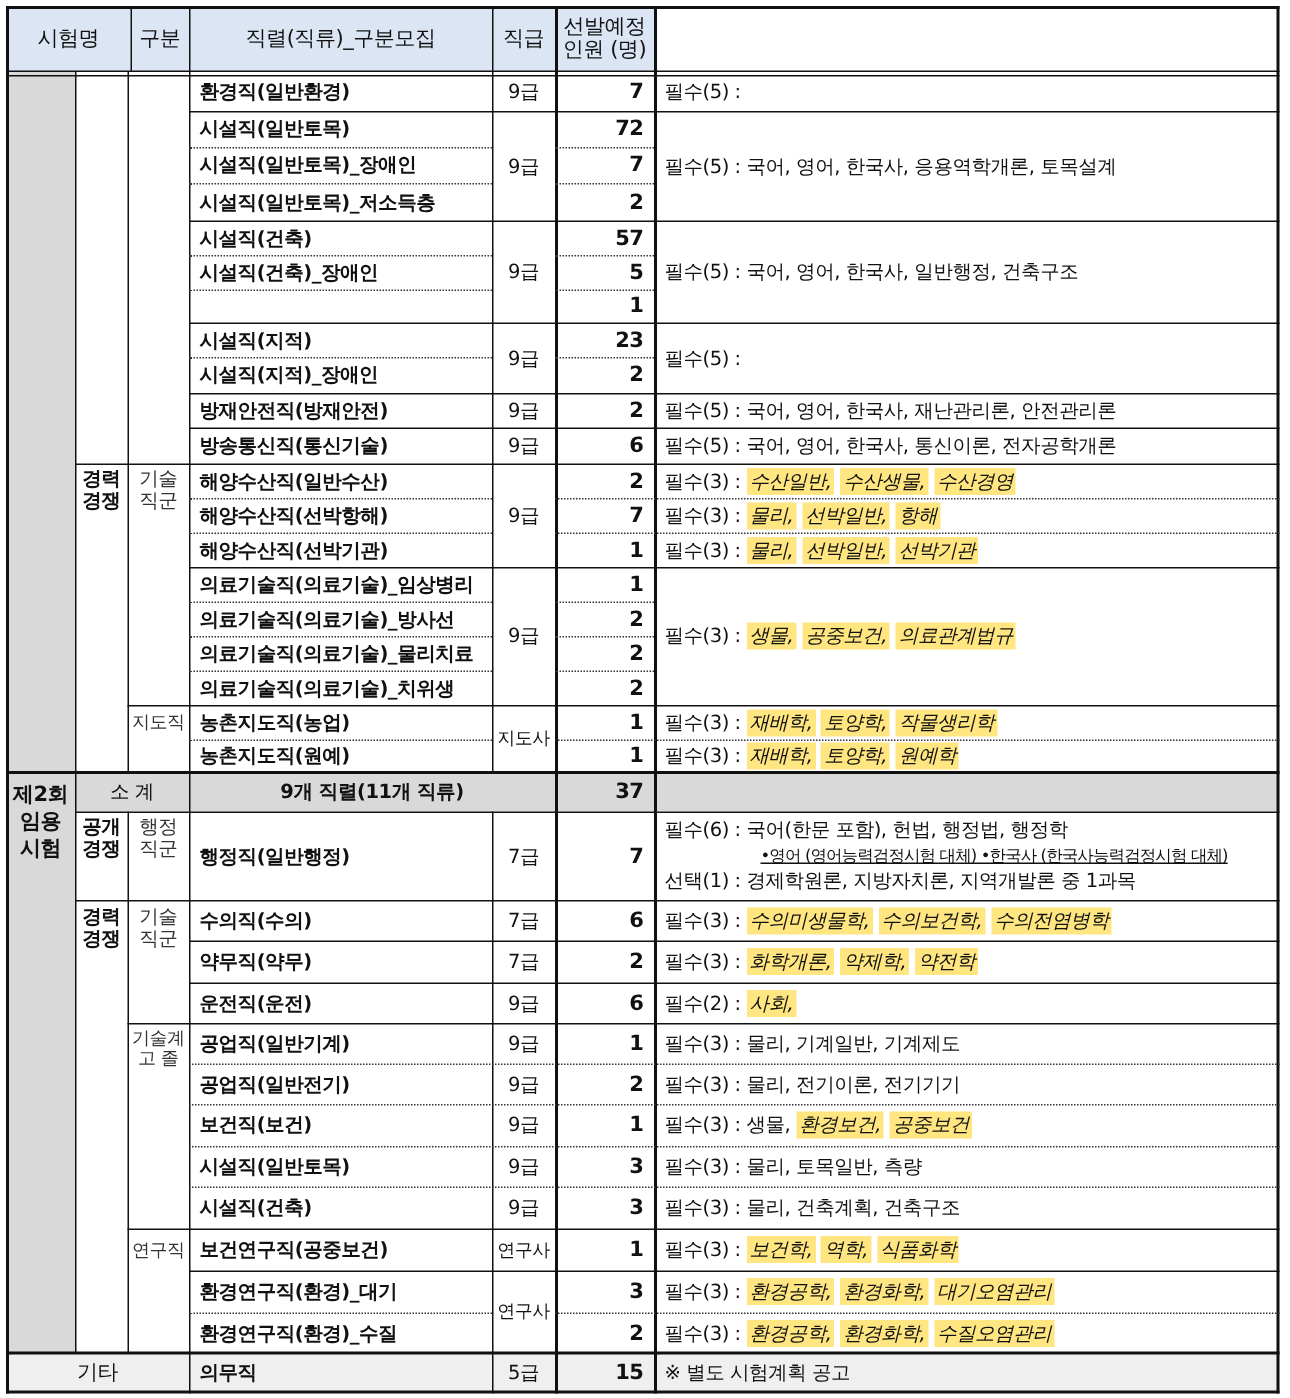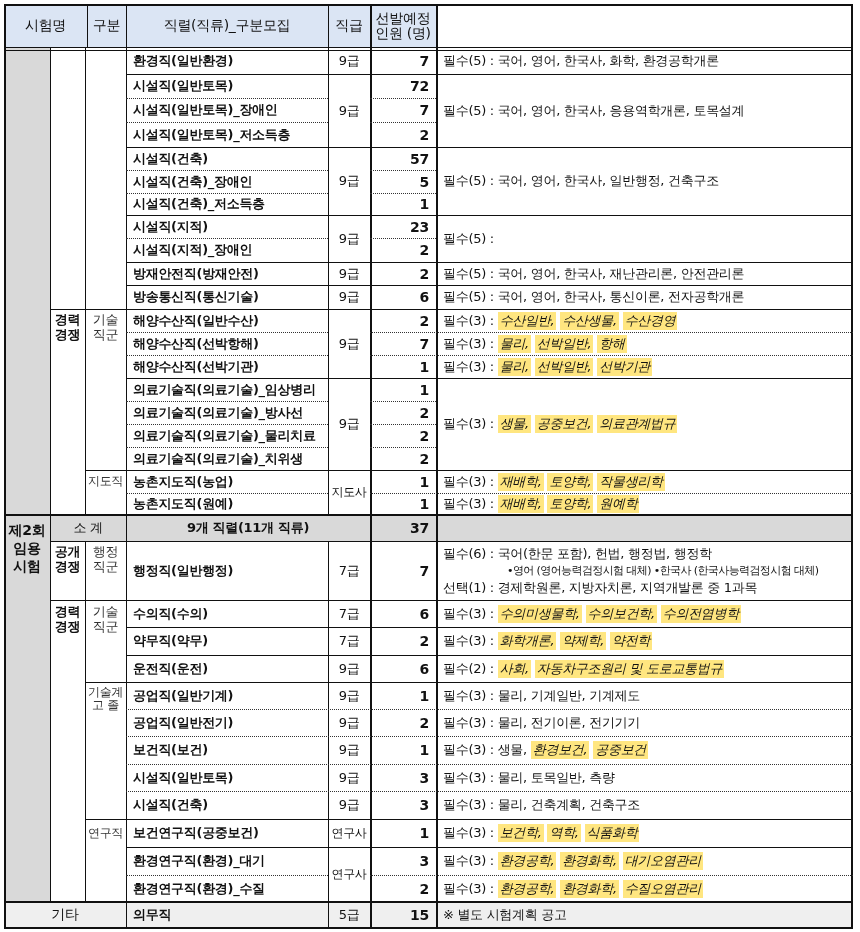--- a/index.html
+++ b/index.html
@@ -15,21 +15,21 @@
   .hdr { background:#dbe5f4; font-size:14px; }
   .grey { background:#d9d9d9; }
   .lgrey { background:#efefef; }
   .hl { background:#ffe680; font-style:italic; padding:0 2px; }
   .vline { position:absolute; background:#111; }
   .hline { position:absolute; background:#111; }
   .dot { position:absolute; height:0; border-top:1px dotted #333; }
   .stack { flex-direction:column; line-height:15px; }
   .subj { font-size:13px; }
   .multi { flex-direction:column; align-items:flex-start; justify-content:center; line-height:17px; }
-  .multi .sm { font-size:11px; letter-spacing:-0.6px; padding-left:64px; }
+  .multi .sm { font-size:11px; letter-spacing:-0.6px; padding-left:64px;text-decoration:underline; }
 </style>
 </head>
 <body>
 
 <div class="tbl">
 
   <div class="cell c hdr" style="left:0;top:0;width:83px;height:44px">시험명</div>
   <div class="cell c hdr" style="left:83px;top:0;width:39px;height:44px">구분</div>
   <div class="cell c hdr" style="left:122px;top:0;width:202px;height:44px">직렬(직류)_구분모집</div>
   <div class="cell c hdr" style="left:324px;top:0;width:42px;height:44px">직급</div>
@@ -49,21 +49,20 @@
     <span>직군</span>
   </div>
   <div class="cell c" style="left:81px;top:466px;width:41px;height:23px;font-size:12px;color:#333">지도직</div>
 
   <div class="cell l b" style="left:122px;top:44px;width:202px;height:26px">환경직(일반환경)</div>
   <div class="cell l b" style="left:122px;top:70px;width:202px;height:24px">시설직(일반토목)</div>
   <div class="cell l b" style="left:122px;top:94px;width:202px;height:24px">시설직(일반토목)_장애인</div>
   <div class="cell l b" style="left:122px;top:118px;width:202px;height:25px">시설직(일반토목)_저소득층</div>
   <div class="cell l b" style="left:122px;top:143px;width:202px;height:23px">시설직(건축)</div>
   <div class="cell l b" style="left:122px;top:166px;width:202px;height:23px">시설직(건축)_장애인</div>
-  <div class="cell l b" style="left:122px;top:189px;width:202px;height:22px">시설직(건축)_저소득층</div>
   <div class="cell l b" style="left:122px;top:211px;width:202px;height:23px">시설직(지적)</div>
   <div class="cell l b" style="left:122px;top:258px;width:202px;height:23px">방재안전직(방재안전)</div>
   <div class="cell l b" style="left:122px;top:234px;width:202px;height:24px">시설직(지적)_장애인</div>
   <div class="cell l b" style="left:122px;top:281px;width:202px;height:24px">방송통신직(통신기술)</div>
   <div class="cell l b" style="left:122px;top:305px;width:202px;height:23px">해양수산직(일반수산)</div>
   <div class="cell l b" style="left:122px;top:328px;width:202px;height:23px">해양수산직(선박항해)</div>
   <div class="cell l b" style="left:122px;top:351px;width:202px;height:23px">해양수산직(선박기관)</div>
   <div class="cell l b" style="left:122px;top:374px;width:202px;height:23px">의료기술직(의료기술)_임상병리</div>
   <div class="cell l b" style="left:122px;top:397px;width:202px;height:23px">의료기술직(의료기술)_방사선</div>
   <div class="cell l b" style="left:122px;top:420px;width:202px;height:23px">의료기술직(의료기술)_물리치료</div>
@@ -95,21 +94,21 @@
   <div class="cell r" style="left:366px;top:305px;width:66px;height:23px">2</div>
   <div class="cell r" style="left:366px;top:328px;width:66px;height:23px">7</div>
   <div class="cell r" style="left:366px;top:351px;width:66px;height:23px">1</div>
   <div class="cell r" style="left:366px;top:374px;width:66px;height:23px">1</div>
   <div class="cell r" style="left:366px;top:397px;width:66px;height:23px">2</div>
   <div class="cell r" style="left:366px;top:420px;width:66px;height:23px">2</div>
   <div class="cell r" style="left:366px;top:443px;width:66px;height:23px">2</div>
   <div class="cell r" style="left:366px;top:466px;width:66px;height:23px">1</div>
   <div class="cell r" style="left:366px;top:489px;width:66px;height:22px">1</div>
 
-  <div class="cell l subj" style="left:432px;top:44px;width:417px;height:26px"><span>필수(5) :</span>&nbsp;<span>국어, 영어, 한국사, 화학, 환경공학개론</span></div>
+  <div class="cell l subj" style="left:432px;top:44px;width:417px;height:26px"><span>필수(5) :</span>&nbsp;</div>
   <div class="cell l subj" style="left:432px;top:70px;width:417px;height:73px"><span>필수(5) :</span>&nbsp;<span>국어, 영어, 한국사, 응용역학개론, 토목설계</span></div>
   <div class="cell l subj" style="left:432px;top:143px;width:417px;height:68px"><span>필수(5) :</span>&nbsp;<span>국어, 영어, 한국사, 일반행정, 건축구조</span></div>
   <div class="cell l subj" style="left:432px;top:211px;width:417px;height:47px"><span>필수(5) :</span>&nbsp;</div>
   <div class="cell l subj" style="left:432px;top:258px;width:417px;height:23px"><span>필수(5) :</span>&nbsp;<span>국어, 영어, 한국사, 재난관리론, 안전관리론</span></div>
   <div class="cell l subj" style="left:432px;top:281px;width:417px;height:24px"><span>필수(5) :</span>&nbsp;<span>국어, 영어, 한국사, 통신이론, 전자공학개론</span></div>
 
   <div class="cell l subj" style="left:432px;top:305px;width:417px;height:23px"><span>필수(3) :</span>&nbsp;<span class="hl">수산일반,</span>&nbsp;<span class="hl">수산생물,</span>&nbsp;<span class="hl">수산경영</span></div>
   <div class="cell l subj" style="left:432px;top:328px;width:417px;height:23px"><span>필수(3) :</span>&nbsp;<span class="hl">물리,</span>&nbsp;<span class="hl">선박일반,</span>&nbsp;<span class="hl">항해</span></div>
   <div class="cell l subj" style="left:432px;top:351px;width:417px;height:23px"><span>필수(3) :</span>&nbsp;<span class="hl">물리,</span>&nbsp;<span class="hl">선박일반,</span>&nbsp;<span class="hl">선박기관</span></div>
   <div class="cell l subj" style="left:432px;top:374px;width:417px;height:92px"><span>필수(3) :</span>&nbsp;<span class="hl">생물,</span>&nbsp;<span class="hl">공중보건,</span>&nbsp;<span class="hl">의료관계법규</span></div>
@@ -163,21 +162,21 @@
   <div class="cell l subj" style="left:432px;top:596px;width:417px;height:27px"><span>필수(3) :</span>&nbsp;<span class="hl">수의미생물학,</span>&nbsp;<span class="hl">수의보건학,</span>&nbsp;<span class="hl">수의전염병학</span></div>
 
   <div class="cell l b" style="left:122px;top:623px;width:202px;height:28px">약무직(약무)</div>
   <div class="cell c" style="left:324px;top:623px;width:42px;height:28px">7급</div>
   <div class="cell r" style="left:366px;top:623px;width:66px;height:28px">2</div>
   <div class="cell l subj" style="left:432px;top:623px;width:417px;height:28px"><span>필수(3) :</span>&nbsp;<span class="hl">화학개론,</span>&nbsp;<span class="hl">약제학,</span>&nbsp;<span class="hl">약전학</span></div>
 
   <div class="cell l b" style="left:122px;top:651px;width:202px;height:27px">운전직(운전)</div>
   <div class="cell c" style="left:324px;top:651px;width:42px;height:27px">9급</div>
   <div class="cell r" style="left:366px;top:651px;width:66px;height:27px">6</div>
-  <div class="cell l subj" style="left:432px;top:651px;width:417px;height:27px"><span>필수(2) :</span>&nbsp;<span class="hl">사회,</span>&nbsp;<span class="hl">자동차구조원리 및 도로교통법규</span></div>
+  <div class="cell l subj" style="left:432px;top:651px;width:417px;height:27px"><span>필수(2) :</span>&nbsp;<span class="hl">사회,</span>&nbsp;</div>
 
   <div class="cell l b" style="left:122px;top:678px;width:202px;height:27px">공업직(일반기계)</div>
   <div class="cell c" style="left:324px;top:678px;width:42px;height:27px">9급</div>
   <div class="cell r" style="left:366px;top:678px;width:66px;height:27px">1</div>
   <div class="cell l subj" style="left:432px;top:678px;width:417px;height:27px"><span>필수(3) :</span>&nbsp;<span>물리, 기계일반, 기계제도</span></div>
 
   <div class="cell l b" style="left:122px;top:705px;width:202px;height:27px">공업직(일반전기)</div>
   <div class="cell c" style="left:324px;top:705px;width:42px;height:27px">9급</div>
   <div class="cell r" style="left:366px;top:705px;width:66px;height:27px">2</div>
   <div class="cell l subj" style="left:432px;top:705px;width:417px;height:27px"><span>필수(3) :</span>&nbsp;<span>물리, 전기이론, 전기기기</span></div>

